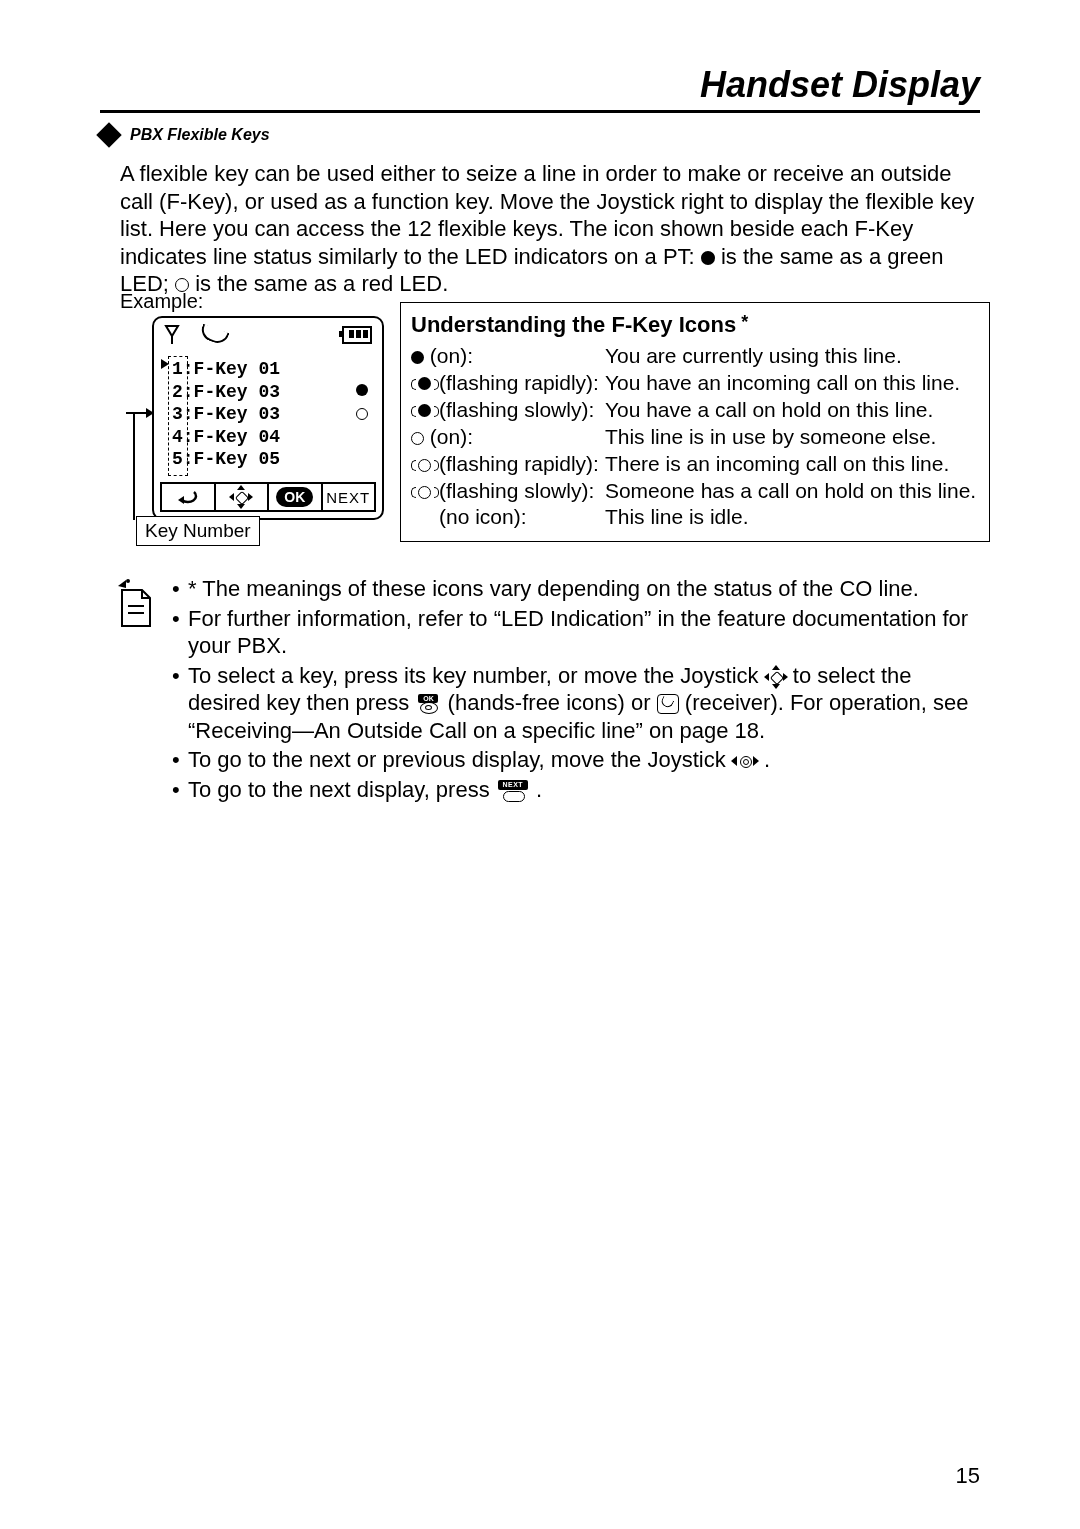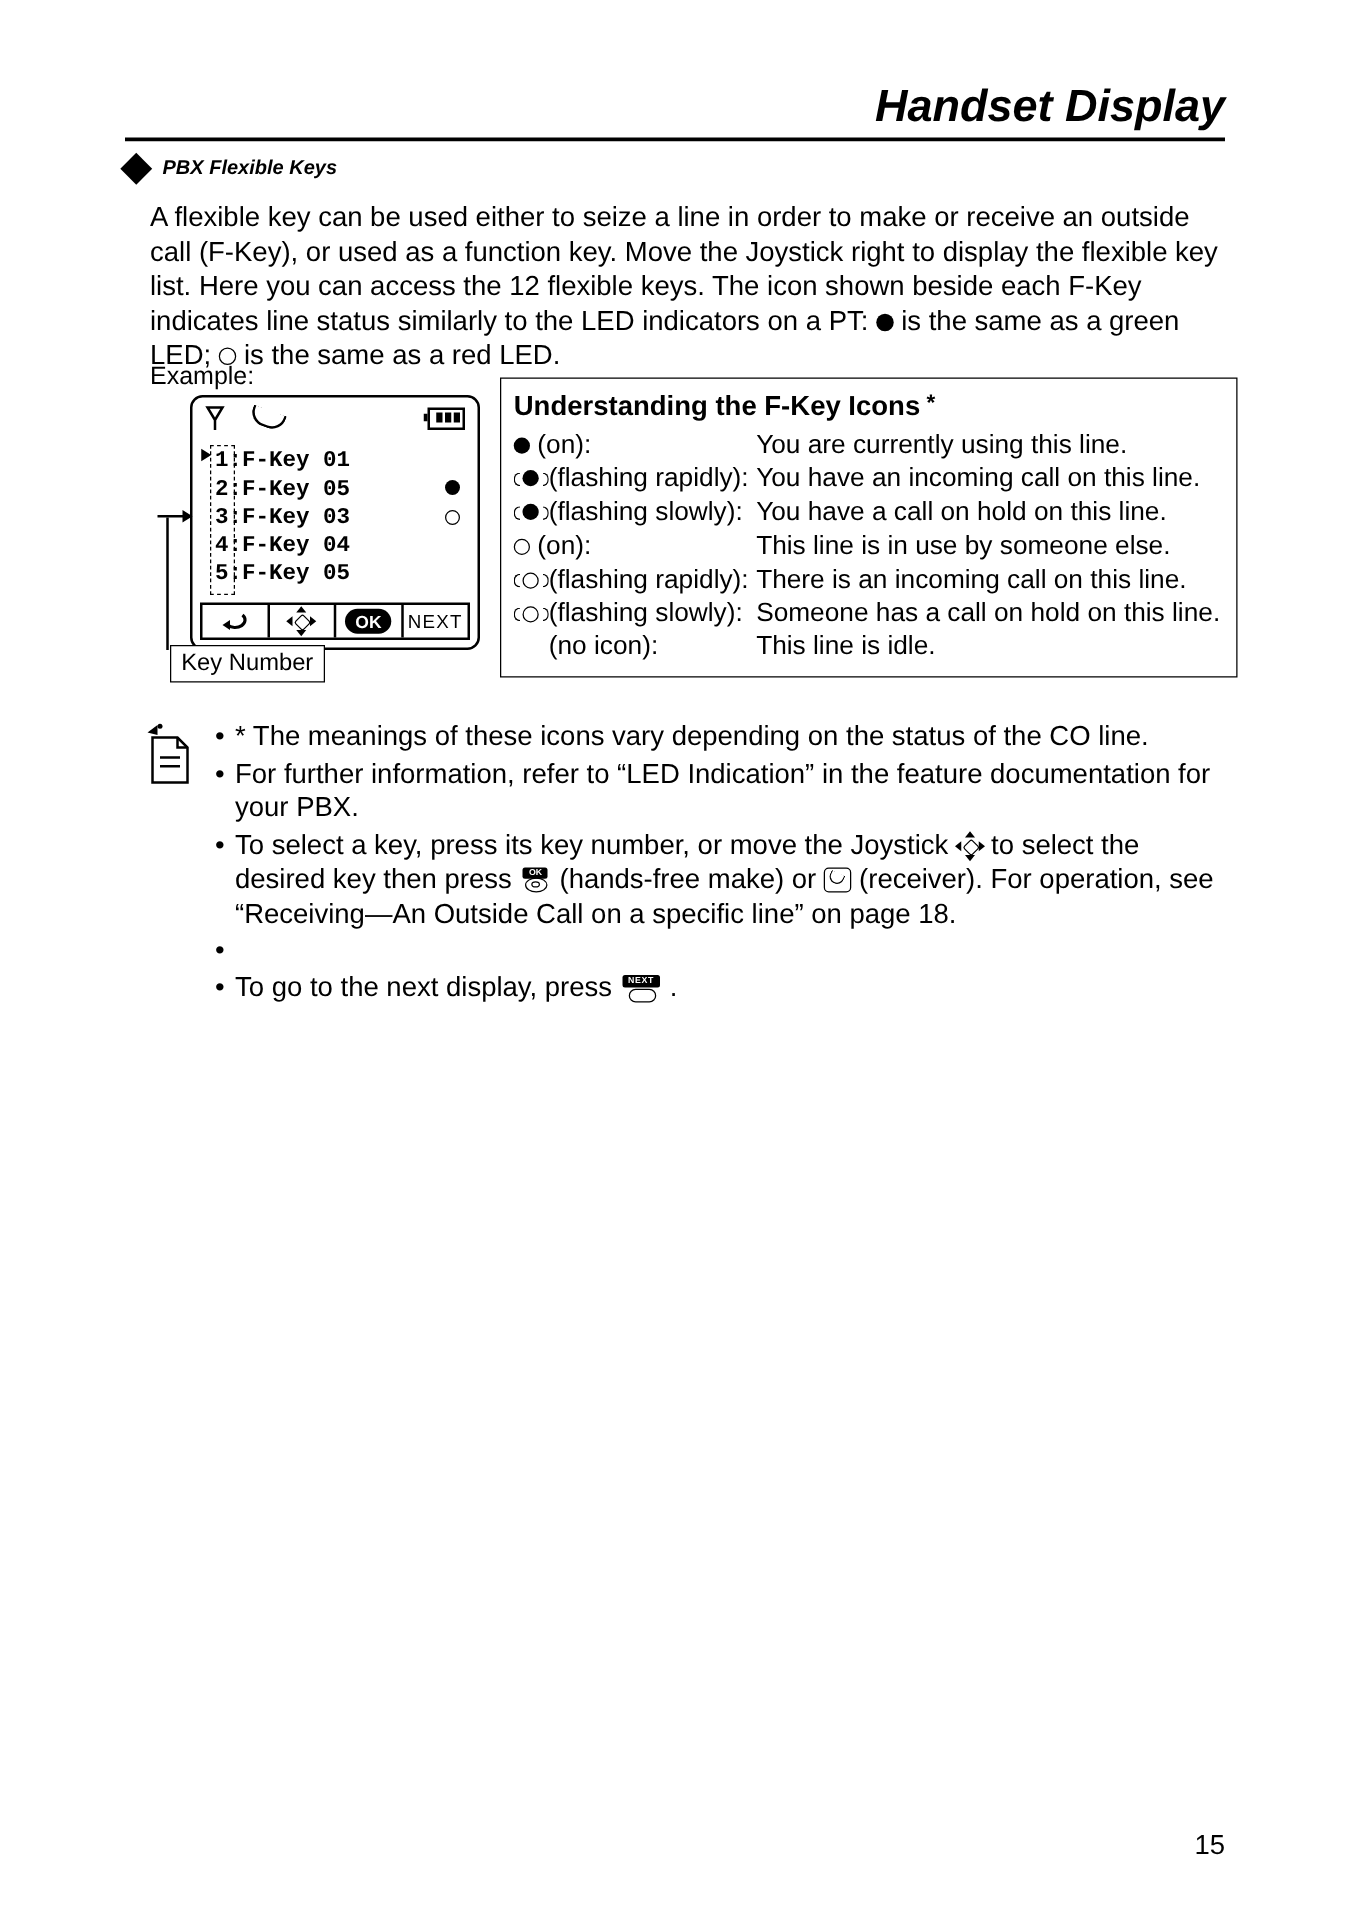--- a/index.html
+++ b/index.html
@@ -114,21 +114,21 @@
     <div class="handset-icon"></div>
     <div class="batt">
           <div class="cell c1"></div>
           <div class="cell c2"></div>
           <div class="cell c3"></div>
         </div>
   </div>
   <div class="dashed-box"></div>
   <div class="fkey-list">
     <div class="fkey-row" style="position:relative;"><span class="sel-arrow"></span><span>1:F-Key 01</span></div>
-    <div class="fkey-row">2:F-Key 05</div>
+    <div class="fkey-row">2:F-Key 03</div>
     <div class="fkey-row">3:F-Key 03</div>
     <div class="fkey-row">4:F-Key 04</div>
     <div class="fkey-row">5:F-Key 05</div>
   </div>
   <span class="row-dot-filled" style="right:14px;top:66px;"></span>
   <span class="row-dot-open" style="right:14px;top:90px;"></span>
   <div class="softkeys">
     <div class="sk sk-back">
       <svg width="28" height="18">
             <path d="M20 4 A8 6 0 1 1 8 12" stroke="#000" stroke-width="2.5" fill="none"></path>
@@ -206,27 +206,32 @@
         <span class="b">•</span>
         <span>For further information, refer to “LED Indication” in the feature documentation for your PBX.</span>
       </div>
   <div class="bullet">
         <span class="b">•</span>
         <span>
     <span>To select a key, press its key number, or move the Joystick </span>
     <span class="inline-icon joy-4way"><span class="c"></span><span class="a up"></span><span class="a dn"></span><span class="a lf"></span><span class="a rt"></span></span>
     <span> to select the desired key then press </span>
     <span class="inline-icon ok-btn-icon"><span class="top">OK</span><span class="bot"></span></span>
-    <span> (hands-free make) or </span>
+    <span> (hands-free icons) or </span>
     <span class="inline-icon receiver-icon"></span>
     <span> (receiver). For operation, see “Receiving—An Outside Call on a specific line” on page 18.</span>
   </span>
       </div>
   <div class="bullet">
         <span class="b">•</span>
+        <span>
+    <span>To go to the next or previous display, move the Joystick </span>
+    <span class="inline-icon joy-lr"><span class="lf"></span><span class="c"></span><span class="rt"></span></span>
+    <span>.</span>
+  </span>
       </div>
   <div class="bullet">
         <span class="b">•</span>
         <span>
     <span>To go to the next display, press </span>
     <span class="inline-icon next-btn-icon"><span class="top">NEXT</span><span class="bot"></span></span>
     <span>.</span>
   </span>
       </div>
 </div>

